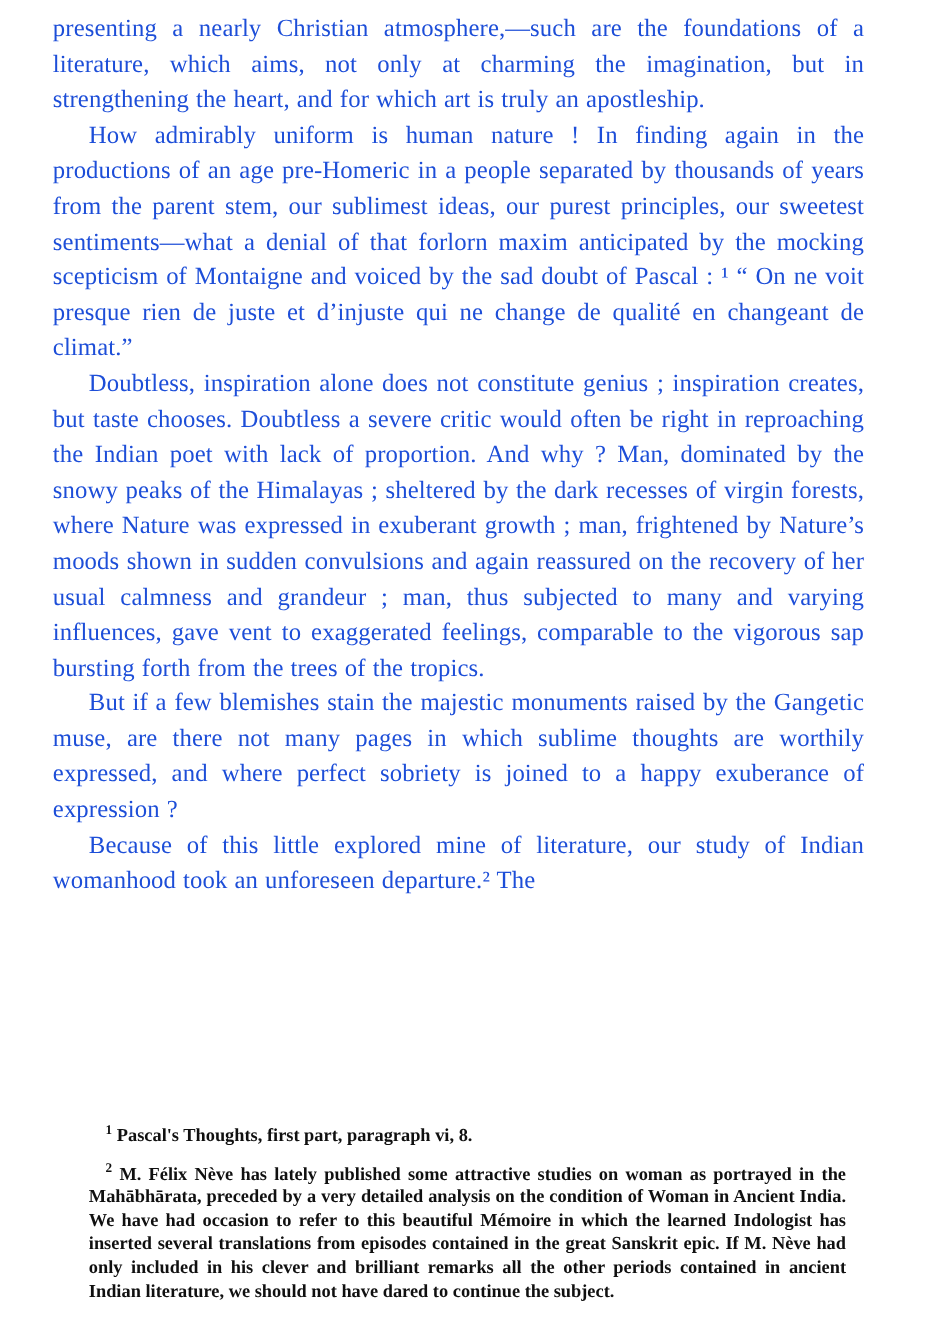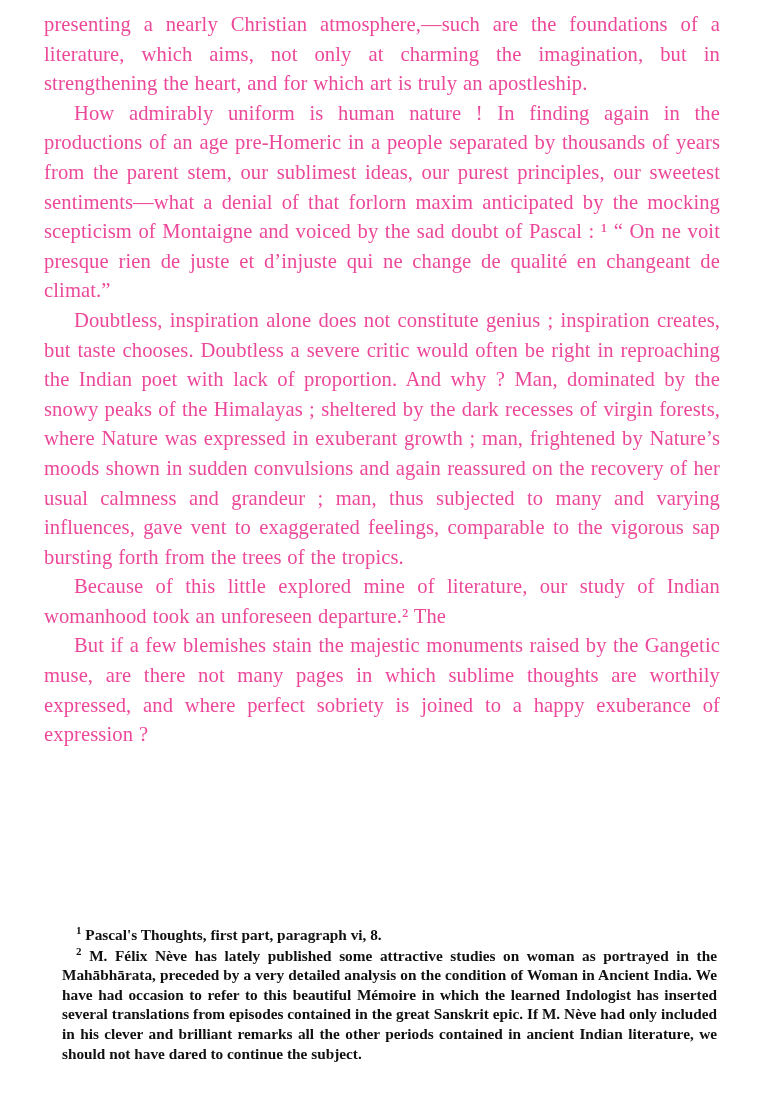--- a/index.html
+++ b/index.html
@@ -32,38 +32,38 @@
   }
   p.para {
     margin: 0 0 0 0;
     text-indent: 30px;
     text-align: justify;
     font-size: 20.6px;
     line-height: 29.6px;
     letter-spacing: 0.1px;
     word-spacing: 0.6px;
     font-family: "Liberation Serif", serif;
-    color: #ec4899;
+    color: #1d4ed8;
   }
   p.para.first {
     text-indent: 0;
   }
   .footnotes {
     position: absolute;
     left: 62px;
     top: 925px;
     width: 655px;
     font-family: "Liberation Serif", serif;
     font-size: 15.3px;
     line-height: 19.6px;
     color: #101010;
     font-weight: bold;
   }
   .footnotes .fn {
-    margin: 0;
+    margin: 12px;
     text-align: justify;
     text-indent: 14px;
   }
   .footnotes .fn.fn1 {
     margin-bottom: 1px;
   }
   .fn-marker {
     font-size: 11px;
     vertical-align: super;
     line-height: 0;
@@ -72,22 +72,22 @@
 </style>
 </head>
 <body>
 
 <div class="page">
 
   <div class="body-text">
     <p class="para first">presenting a nearly Christian atmosphere,—such are the foundations of a literature, which aims, not only at charming the imagination, but in strengthening the heart, and for which art is truly an apostleship.</p>
     <p class="para">How admirably uniform is human nature ! In finding again in the productions of an age pre-Homeric in a people separated by thousands of years from the parent stem, our sublimest ideas, our purest principles, our sweetest sentiments—what a denial of that forlorn maxim anticipated by the mocking scepticism of Montaigne and voiced by the sad doubt of Pascal : ¹ “ On ne voit presque rien de juste et d’injuste qui ne change de qualité en changeant de climat.”</p>
     <p class="para">Doubtless, inspiration alone does not constitute genius ; inspiration creates, but taste chooses. Doubtless a severe critic would often be right in reproaching the Indian poet with lack of proportion. And why ? Man, dominated by the snowy peaks of the Himalayas ; sheltered by the dark recesses of virgin forests, where Nature was expressed in exuberant growth ; man, frightened by Nature’s moods shown in sudden convulsions and again reassured on the recovery of her usual calmness and grandeur ; man, thus subjected to many and varying influences, gave vent to exaggerated feelings, comparable to the vigorous sap bursting forth from the trees of the tropics.</p>
+    <p class="para">But if a few blemishes stain the majestic monuments raised by the Gangetic muse, are there not many pages in which sublime thoughts are worthily expressed, and where perfect sobriety is joined to a happy exuberance of expression ?</p>
     <p class="para">Because of this little explored mine of literature, our study of Indian womanhood took an unforeseen departure.² The</p>
-    <p class="para">But if a few blemishes stain the majestic monuments raised by the Gangetic muse, are there not many pages in which sublime thoughts are worthily expressed, and where perfect sobriety is joined to a happy exuberance of expression ?</p>
   </div>
 
   <div class="footnotes">
     <p class="fn fn1"><span class="fn-marker">1</span> <span>Pascal's Thoughts, first part, paragraph vi, 8.</span></p>
     <p class="fn fn2"><span class="fn-marker">2</span> <span>M. Félix Nève has lately published some attractive studies on woman as portrayed in the Mahābhārata, preceded by a very detailed analysis on the condition of Woman in Ancient India. We have had occasion to refer to this beautiful Mémoire in which the learned Indologist has inserted several translations from episodes contained in the great Sanskrit epic. If M. Nève had only included in his clever and brilliant remarks all the other periods contained in ancient Indian literature, we should not have dared to continue the subject.</span></p>
   </div>
 
 </div>
 
 </body></html>

